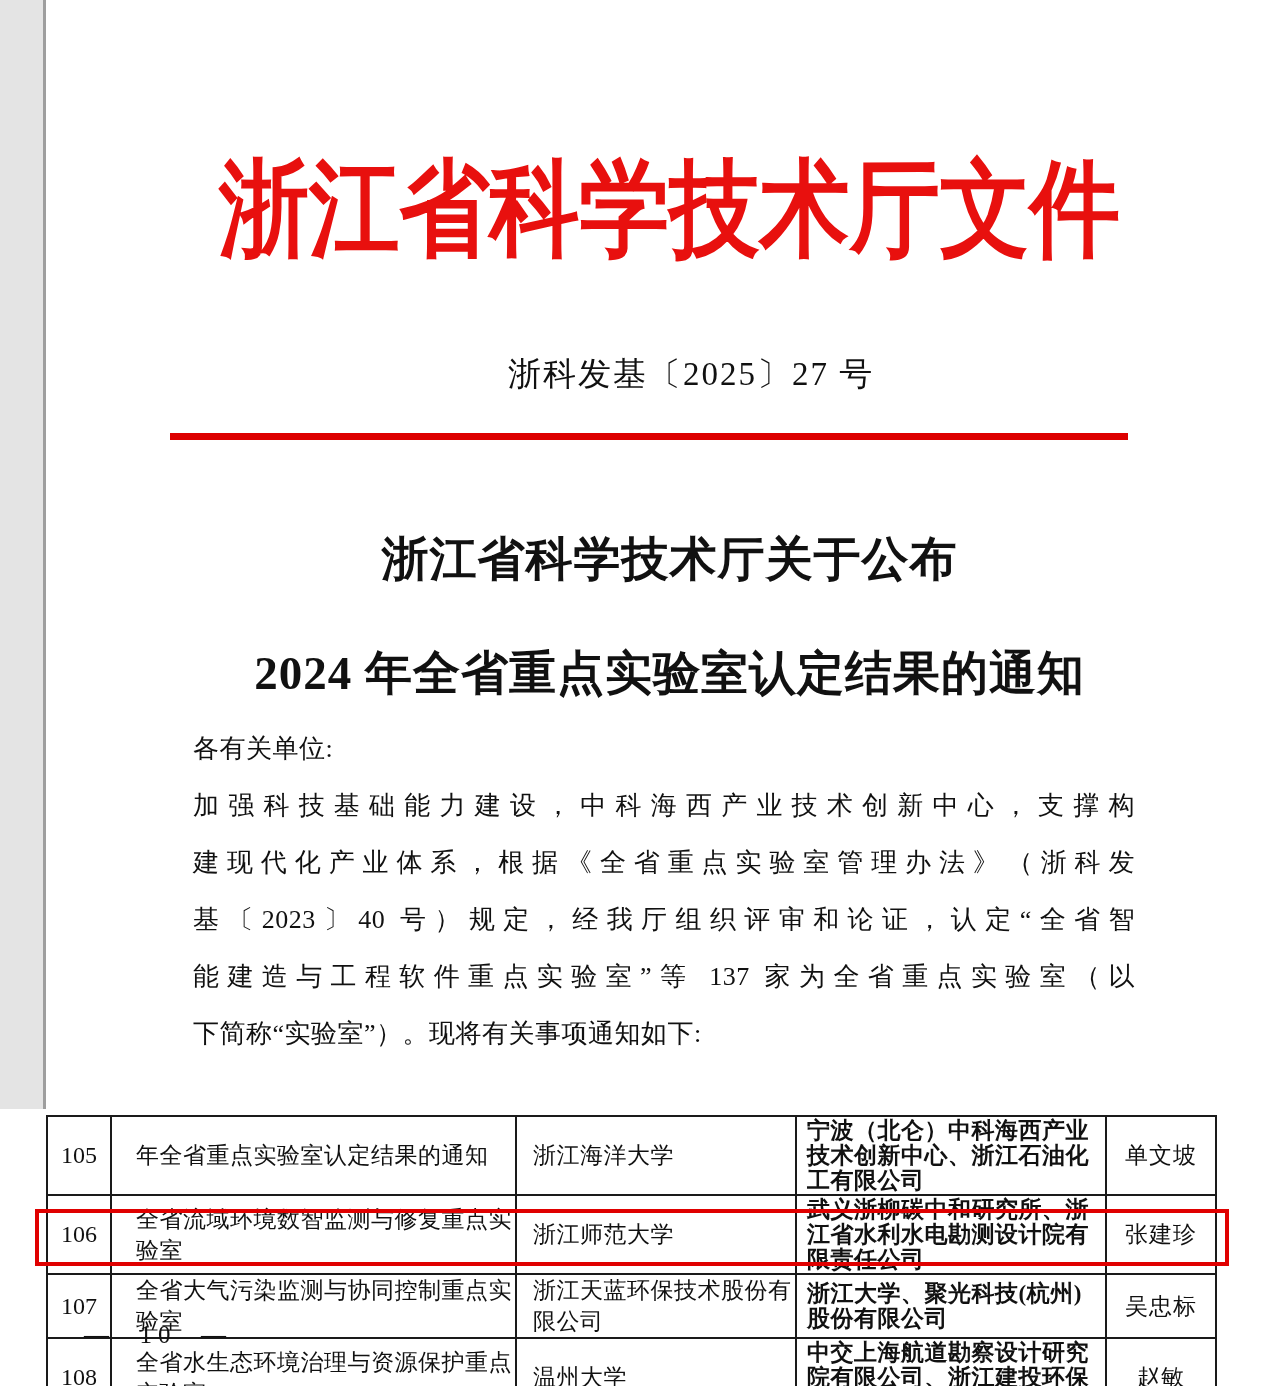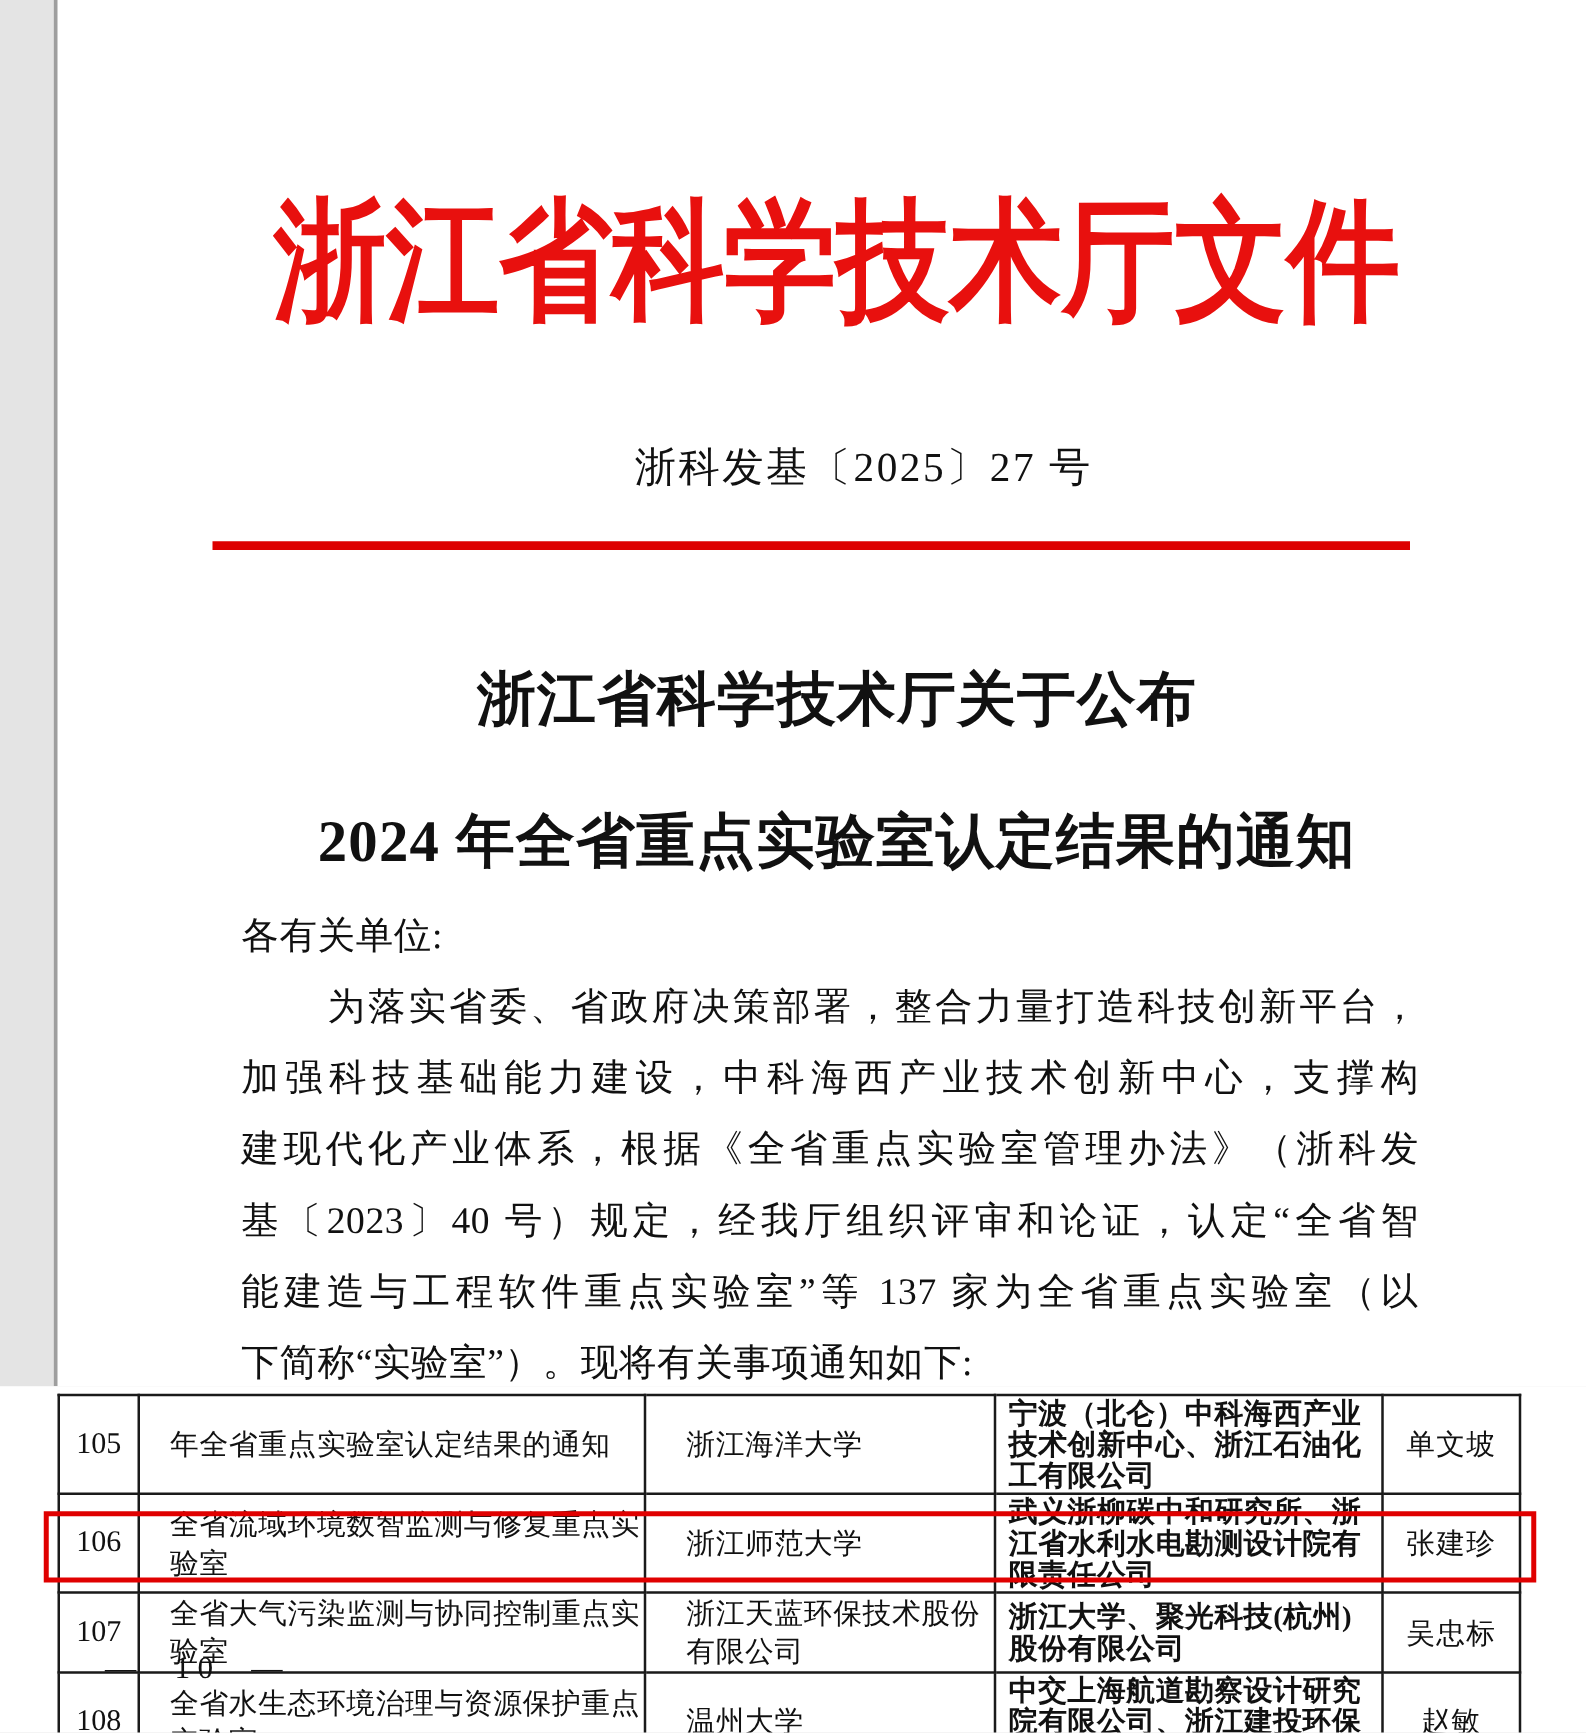--- a/index.html
+++ b/index.html
@@ -66,21 +66,21 @@
     font-weight:bold;
     letter-spacing:1px;
     white-space:nowrap;
   }
   .notice-line1{top:528px;}
   .notice-line2{top:597px;margin-top:45px;}
   .body-block{
     position:absolute;
     left:147px; top:720px;
     width:942px;
-    font-size:30px;
+    font-size:26px;
     line-height:57px;
     letter-spacing:0.5px;
   }
   .salutation{ text-align:left; }
   .body-line{
     text-align:justify;
     text-align-last:justify;
     white-space:nowrap;
   }
   .body-line.indent{ text-indent:2.3em; }
@@ -104,21 +104,21 @@
     font-size:23px;
   }
   .results-table td{
     border:2px solid var(--table-border);
     height:49px;
     vertical-align:middle;
     overflow:hidden;
   }
   .row-number-cell{ text-align:center; font-size:24px; }
   .lab-name-cell{ padding-left:24px; letter-spacing:0.5px; }
-  .institution-cell{ padding-left:32px; letter-spacing:0.5px; }
+  .institution-cell{ padding-left:16px; letter-spacing:0.5px; }
   .partners-cell{ padding:1px 10px; line-height:25px; letter-spacing:0.5px;font-weight:bold; }
   .person-cell{ text-align:center; letter-spacing:1px; }
   .highlight-box{
     position:absolute;
     left:35px; top:100px;
     width:1194px; height:57px;
     border:4px solid var(--highlight-red);
     pointer-events:none;
   }
   .page-number{
@@ -133,21 +133,20 @@
 <body>
 
 <div class="main-page">
   <div class="doc-title">浙江省科学技术厅文件</div>
   <div class="doc-number">浙科发基〔2025〕27 号</div>
   <div class="red-rule"></div>
   <div class="notice-title notice-line1">浙江省科学技术厅关于公布</div>
   <div class="notice-title notice-line2">2024 年全省重点实验室认定结果的通知</div>
   <div class="body-block">
     <div class="salutation">各有关单位:</div>
-    <div class="body-line indent">为落实省委、省政府决策部署，整合力量打造科技创新平台，</div>
     <div class="body-line">加强科技基础能力建设，中科海西产业技术创新中心，支撑构</div>
     <div class="body-line">建现代化产业体系，根据《全省重点实验室管理办法》（浙科发</div>
     <div class="body-line">基〔2023〕40 号）规定，经我厅组织评审和论证，认定“全省智</div>
     <div class="body-line">能建造与工程软件重点实验室”等 137 家为全省重点实验室（以</div>
     <div class="body-line final">下简称“实验室”）。现将有关事项通知如下:</div>
   </div>
 </div>
 
 <div class="bottom-strip">
   <table class="results-table">

